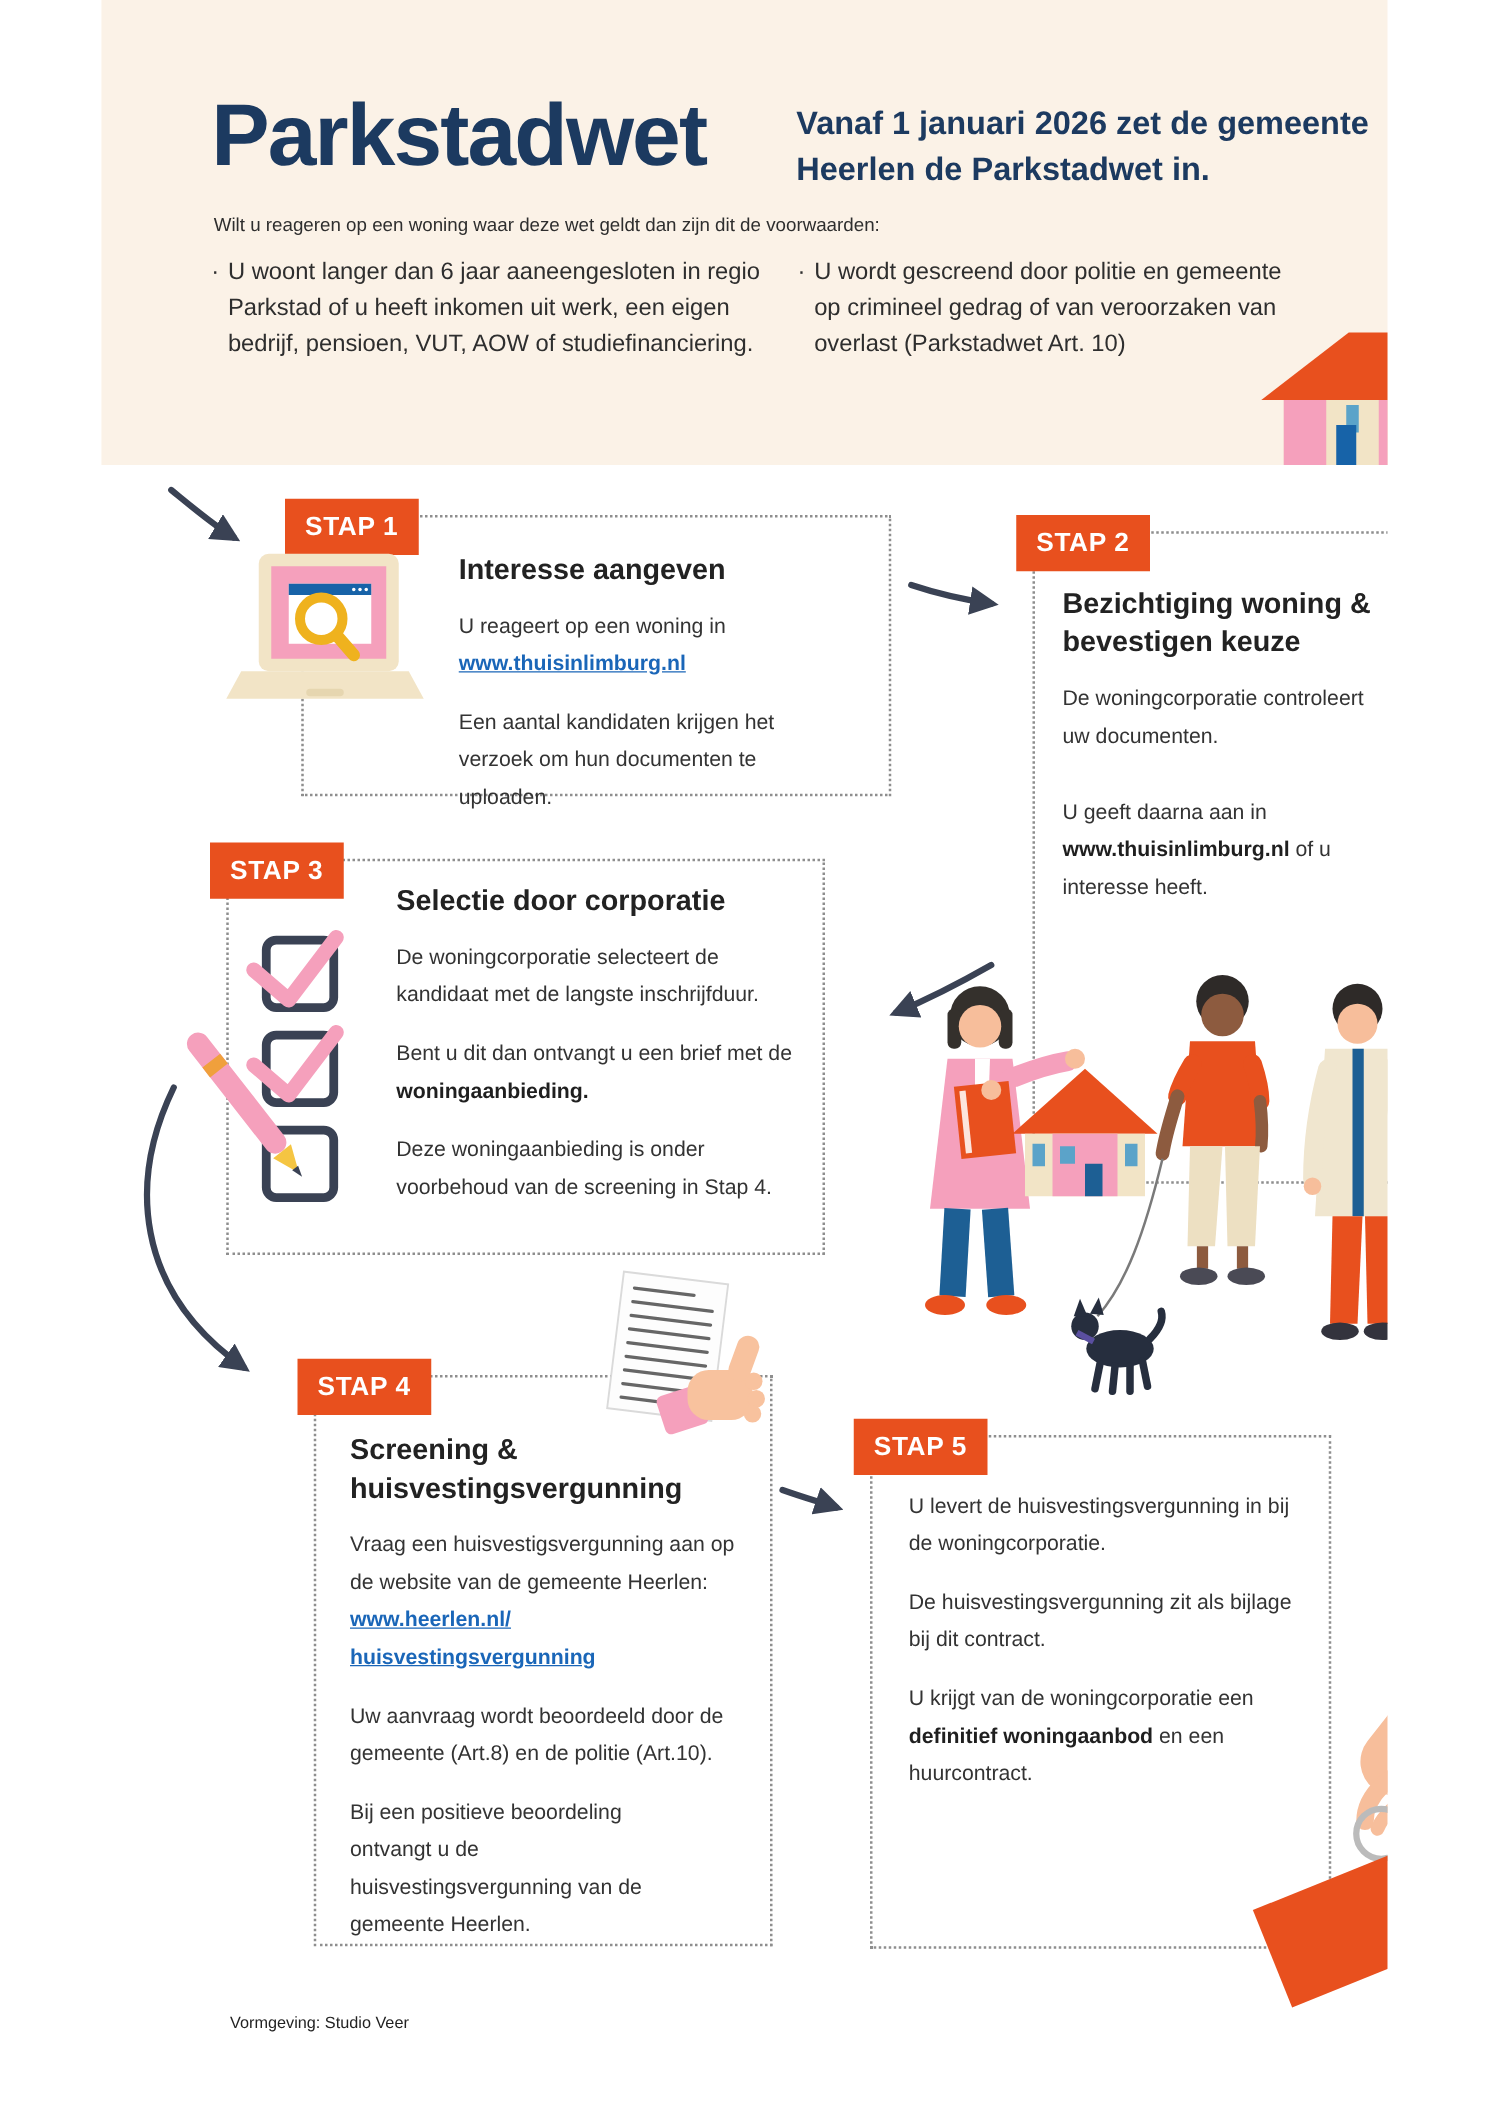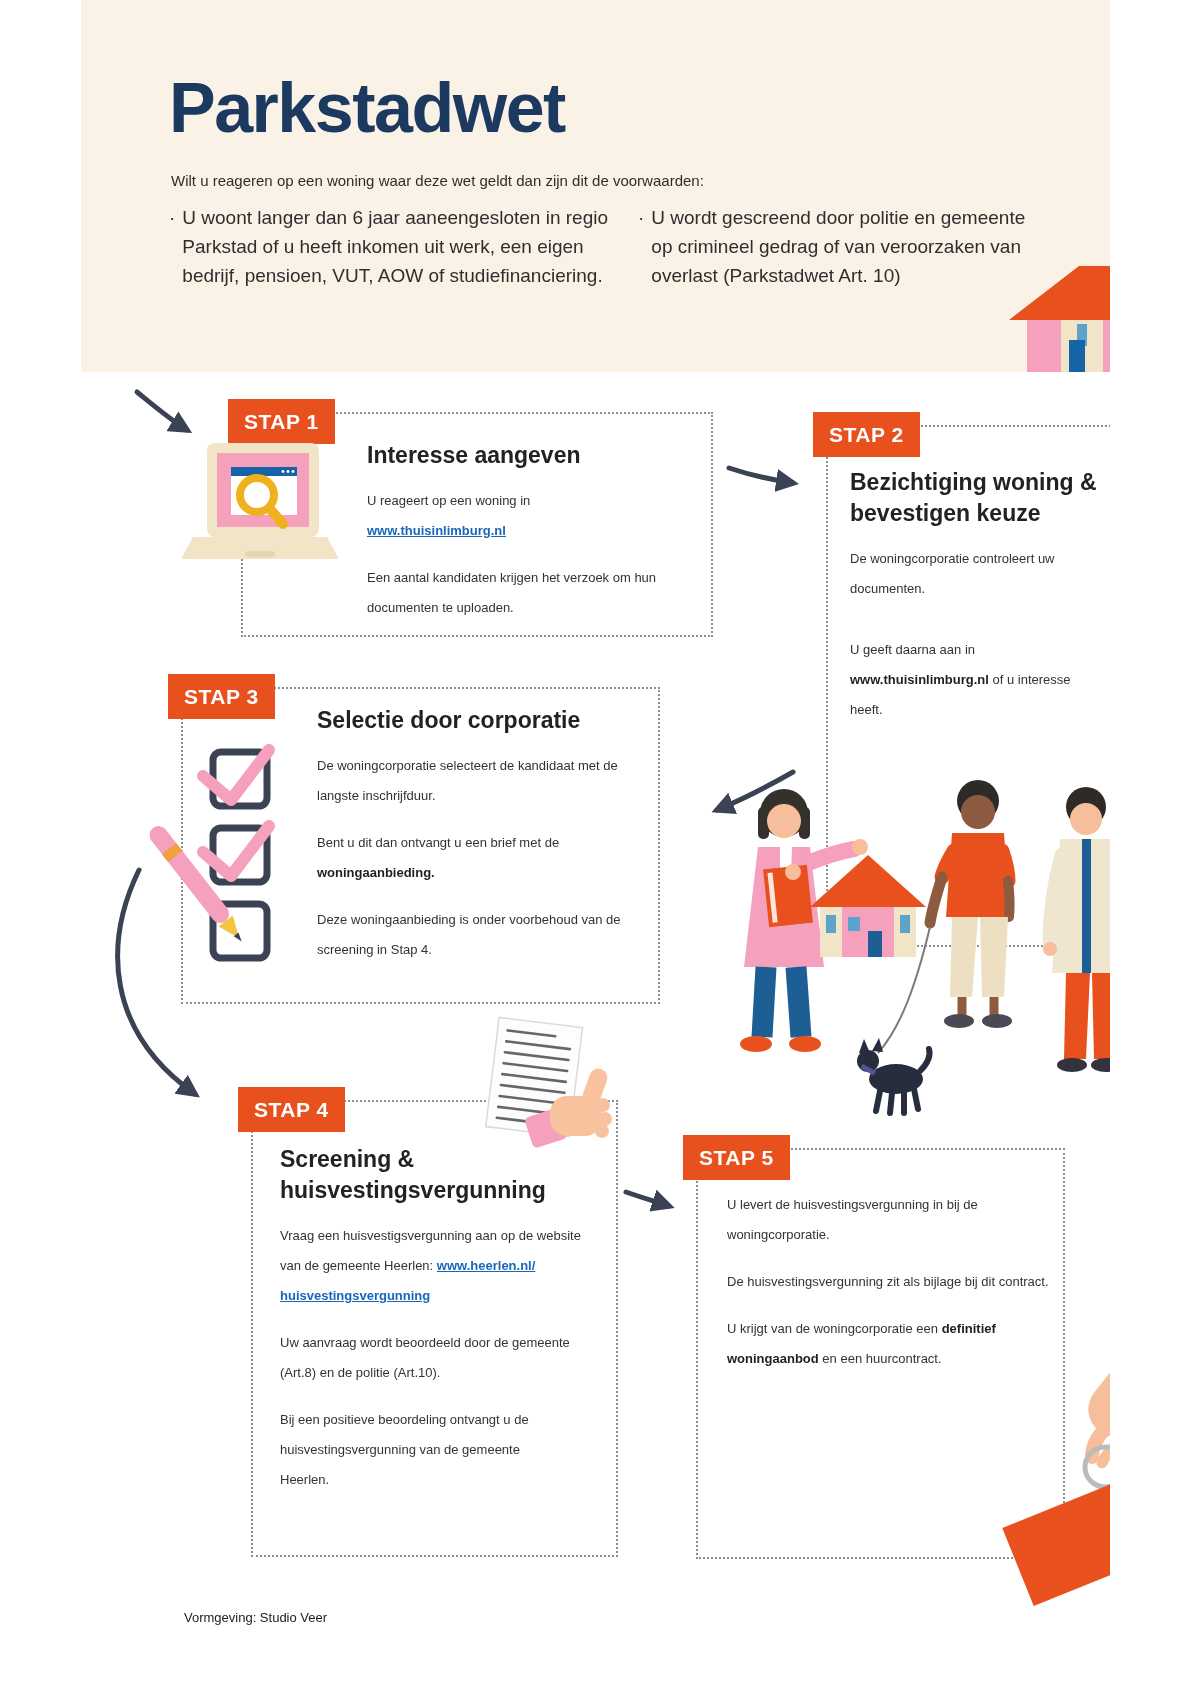--- a/index.html
+++ b/index.html
@@ -31,39 +31,40 @@
   .badge { position:absolute; left:-15px; top:-15px; height:45px; padding:0 16px; background:#E8501E;
     color:#fff; font-size:21px; font-weight:700; letter-spacing:0.5px; display:flex; align-items:center;
     white-space:nowrap; }
   .step-text { position:absolute; }
   .txt-1 { left:124px; top:26px; width:302px; }
   .txt-2 { left:22px; top:40px; width:252px; }
   .txt-3 { left:134px; top:16px; width:330px; }
   .txt-4 { left:27px; top:42px; width:314px; }
   .txt-5 { left:29px; top:40px; width:324px; }
   .step-title { margin:0 0 15px 0; font-size:23px; font-weight:700; color:#222; line-height:31px; }
-  .step-text p { margin:0 0 17px 0; font-size:13px; line-height:30px; color:#333; }
+  .step-text p { margin:0 0 17px 0; font-size:17px; line-height:30px; color:#333; }
   .step-text b { color:#1f1f1f; }
   .gap-top { margin-top:31px !important; }
   .narrow-255 { max-width:255px; }
   .narrow-245 { max-width:245px; }
   .link { color:#1A66B8; font-weight:700; text-decoration:underline; cursor:pointer; }
   
   .illus { position:absolute; }
   .illus svg { display:block; overflow:visible; }
   .arrows { position:absolute; left:0; top:0; width:1191px; height:1684px; pointer-events:none; }
   .credit { position:absolute; left:103px; top:1610px; font-size:13px; color:#222; }
 </style>
 </head>
 <body>
 
 <div class="canvas">
 
   <header class="hero">
     <h1 class="hero-title">Parkstadwet</h1>
+    <div class="hero-sub">Vanaf 1 januari 2026 zet de gemeente Heerlen de Parkstadwet in.</div>
     <p class="intro">Wilt u reageren op een woning waar deze wet geldt dan zijn dit de voorwaarden:</p>
     <div class="cond cond-1">
       <span class="bullet">·</span>
       <span class="cond-text">U woont langer dan 6 jaar aaneengesloten in regio Parkstad of u heeft inkomen uit werk, een eigen bedrijf, pensioen, VUT, AOW of studiefinanciering.</span>
     </div>
     <div class="cond cond-2">
       <span class="bullet">·</span>
       <span class="cond-text">U wordt gescreend door politie en gemeente op crimineel gedrag of van veroorzaken van overlast (Parkstadwet Art. 10)</span>
     </div>
 

